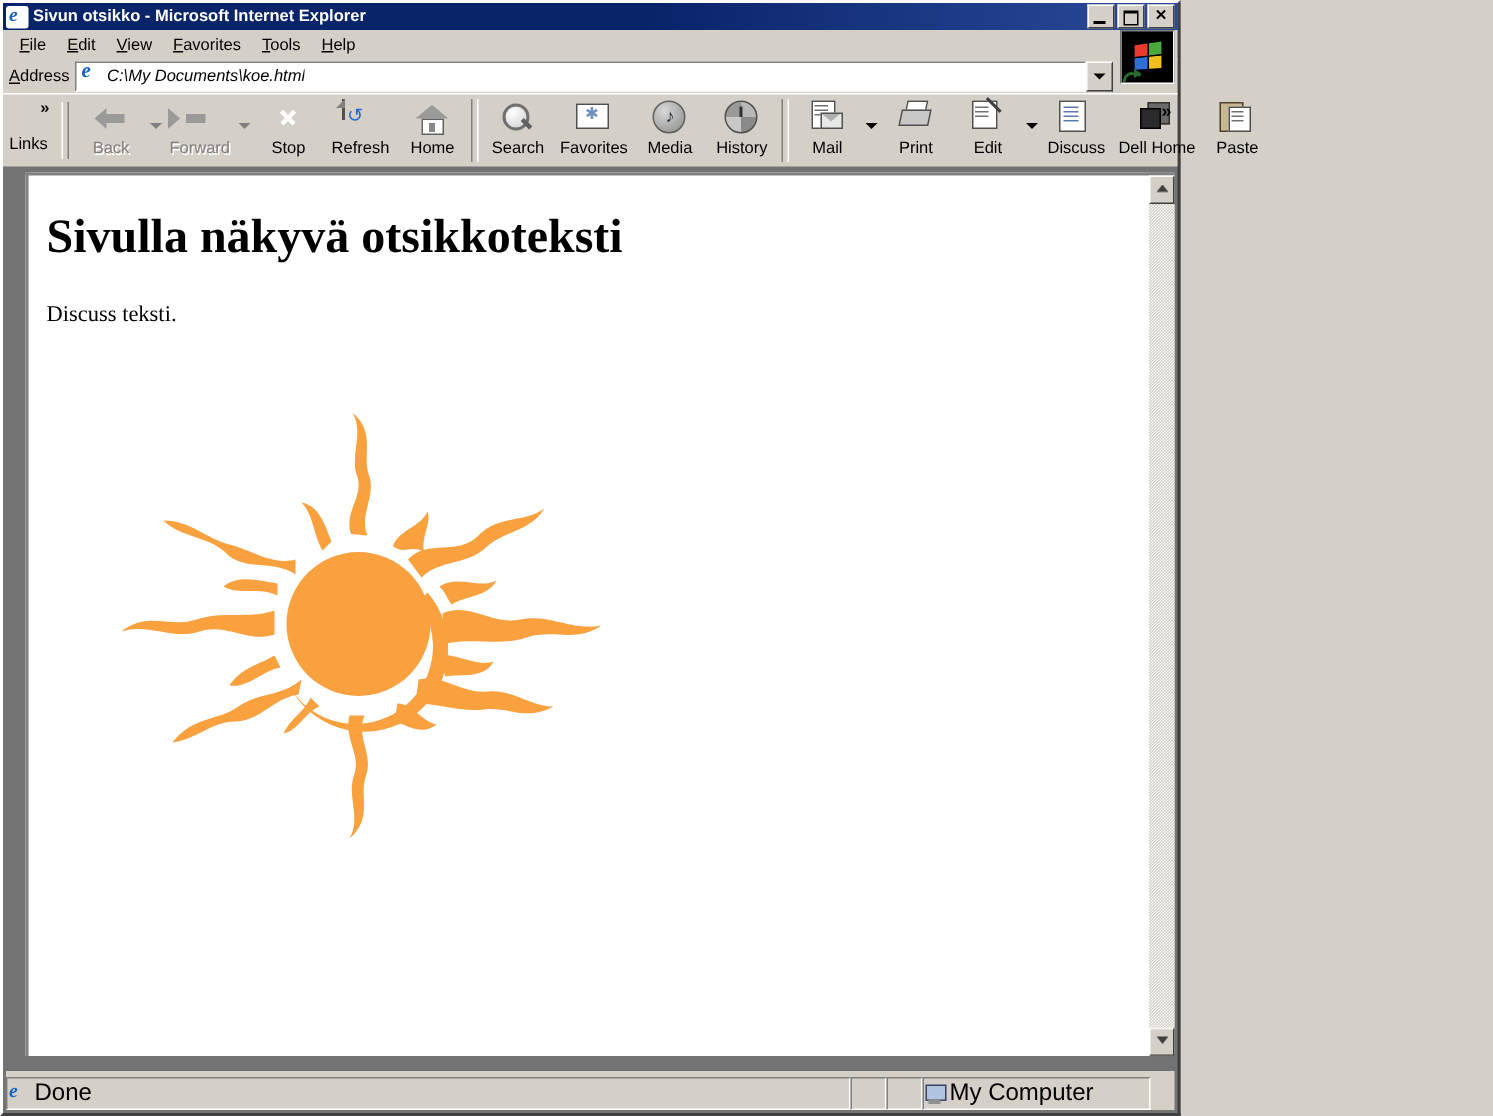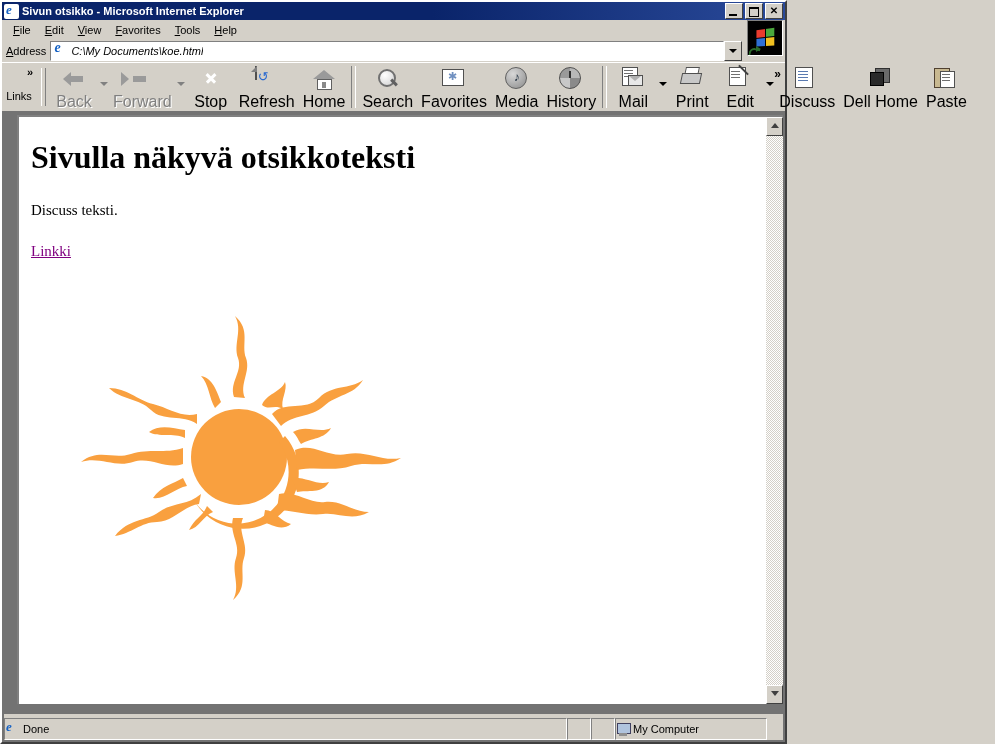--- a/index.html
+++ b/index.html
@@ -153,21 +153,21 @@
   .tbsep{
     width:3px;flex:0 0 auto;margin:3px 2px;
     border-left:1px solid #808080;border-right:1px solid #fff;
   }
   .tb-items{display:flex;align-items:stretch;flex:1 1 auto;}
   .tbtn{
     display:flex;flex-direction:column;align-items:center;justify-content:flex-start;
     padding:4px 4px 0 4px;min-width:40px;position:relative;
   }
   .tbtn .ico{width:24px;height:24px;position:relative;}
-  .tbtn .lbl{font-size:16px;margin-top:2px;white-space:nowrap;color:#000;}
+  .tbtn .lbl{font-size:11px;margin-top:2px;white-space:nowrap;color:#000;}
   .tbtn.disabled .lbl{color:#808080;text-shadow:1px 1px 0 #fff;}
   .tbdrop{
     width:11px;display:flex;align-items:center;justify-content:center;position:relative;
   }
   .tbdrop:after{
     content:"";border-left:4px solid transparent;border-right:4px solid transparent;
     border-top:4px solid #808080;margin-bottom:6px;
   }
   .tbdrop.on:after{border-top-color:#000;}
   .tb-overflow{
@@ -359,21 +359,21 @@
 
   
   .statusbar{
     position:absolute;left:2px;right:2px;bottom:2px;height:22px;
     display:flex;align-items:stretch;background:#d4d0c8;gap:0;
     padding-top:4px;
   }
   .sb-pane{
     border-left:1px solid #808080;border-top:1px solid #808080;
     border-right:1px solid #fff;border-bottom:1px solid #fff;
-    display:flex;align-items:center;padding:0 0;font-size:11px;
+    display:flex;align-items:center;padding:0 0;font-size:16px;
     white-space:nowrap;overflow:hidden;
   }
   .sb-main{flex:1 1 auto;}
   .sb-small{width:22px;flex:0 0 auto;}
   .sb-zone{width:150px;flex:0 0 auto;justify-content:flex-start;}
   .sb-grip{width:16px;flex:0 0 auto;position:relative;}
   .mini-e{width:15px;height:15px;position:relative;margin-right:3px;flex:0 0 auto;}
   .mini-e:after{
     content:"e";position:absolute;left:1px;top:-3px;
     font-family:"Liberation Serif",serif;font-style:italic;font-weight:bold;
@@ -569,23 +569,20 @@
 
     </div>
     <div class="tb-overflow">»</div>
   </div>
 
   <div class="viewport">
     <div class="page">
       <div class="page-inner">
         <h1 class="page-h1">Sivulla näkyvä otsikkoteksti</h1>
         <p class="page-p">Discuss teksti.</p>
-        <p class="page-link">
-          <a href="#">Linkki</a>
-        </p>
 
         <div class="sunwrap">
           <svg width="420" height="370" viewBox="0 0 420 370">
             <g fill="#f9a03f">
 
               <circle cx="210" cy="185" r="48"></circle>
 
               <path d="M 256 164
                        A 56 56 0 1 1 166 230
                        A 50 50 0 1 0 250 170 Z"></path>

